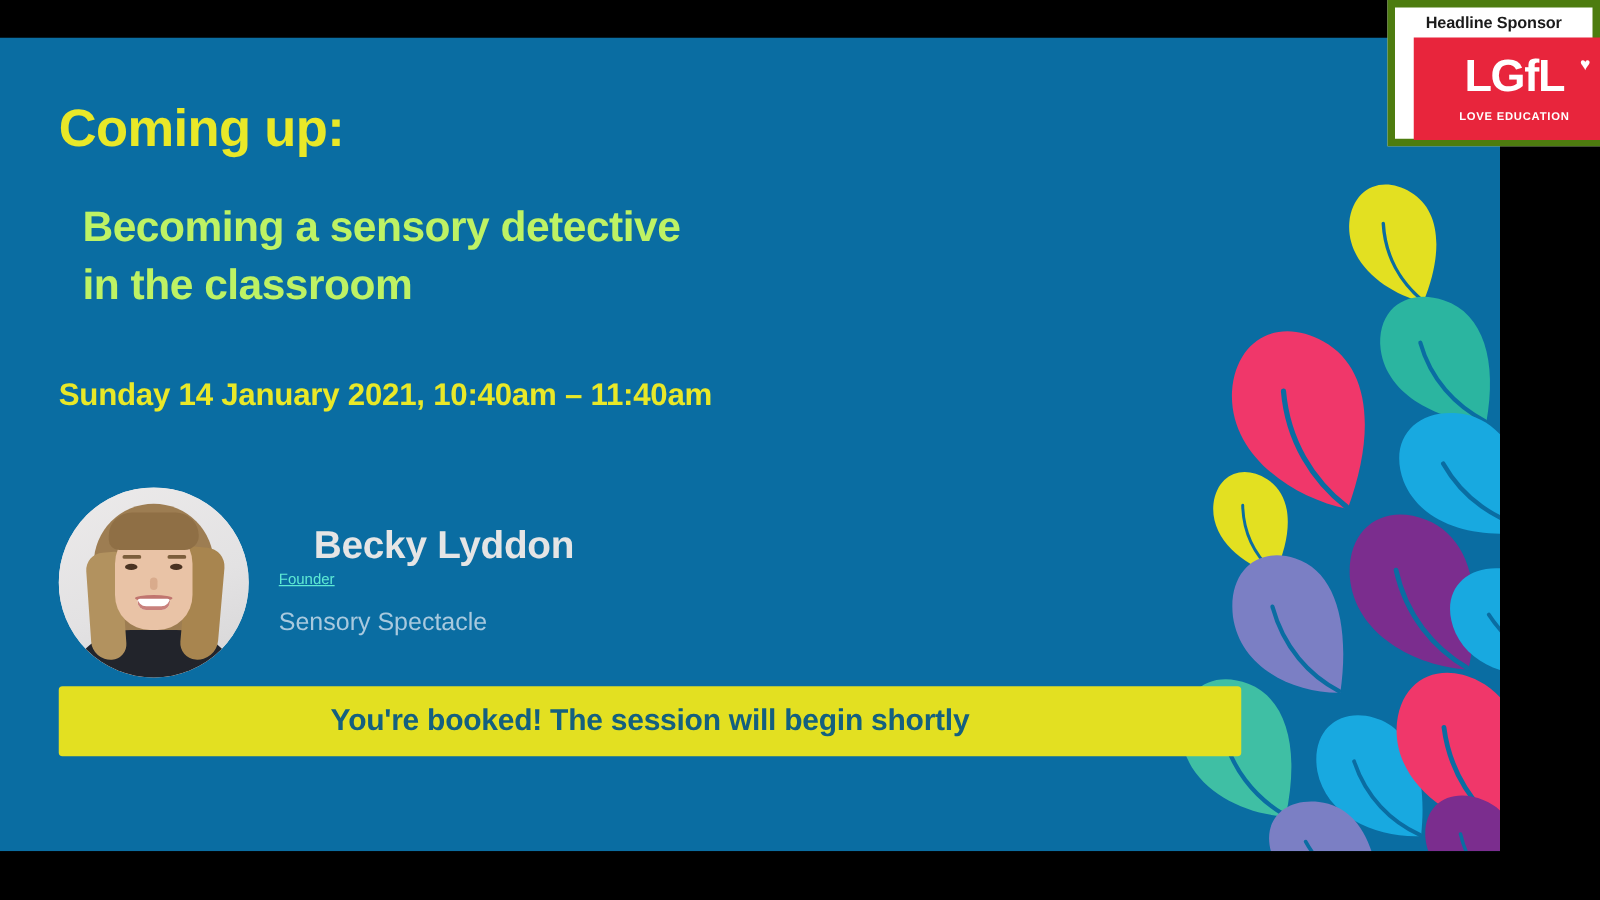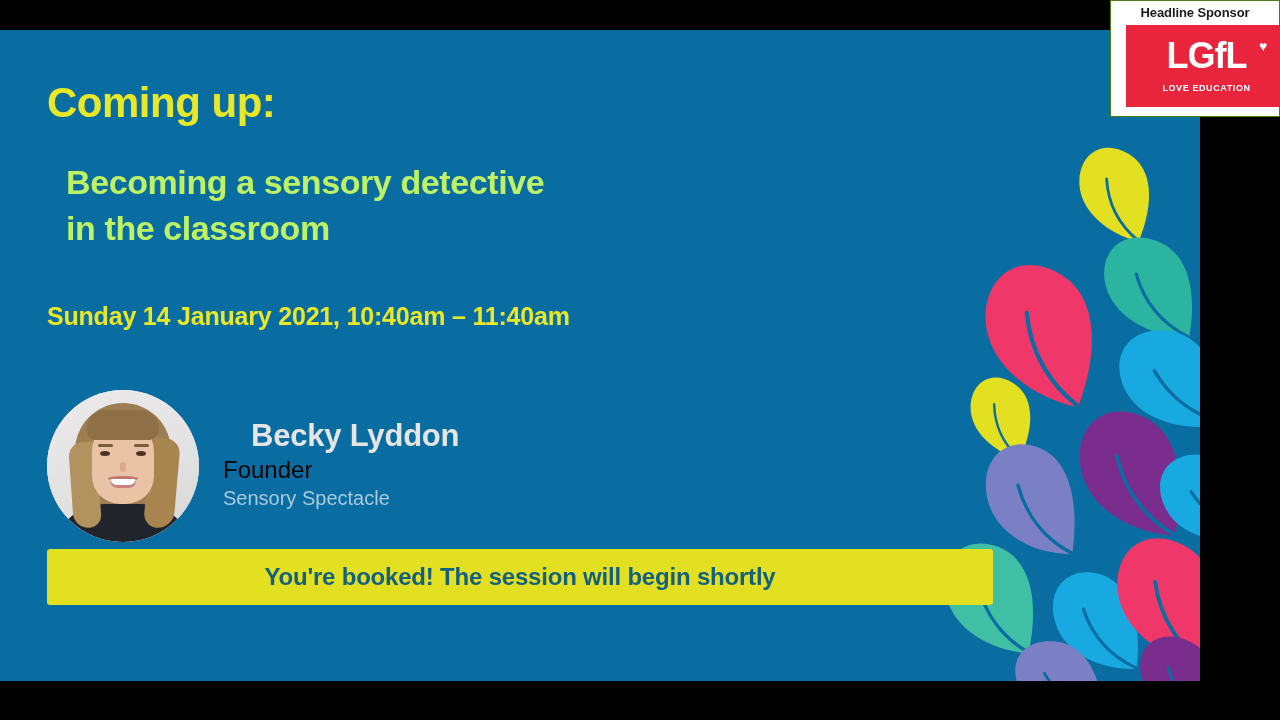--- a/index.html
+++ b/index.html
@@ -192,23 +192,24 @@
     font-size: 31px;
     font-weight: bold;
     color: #e5e5e5;
     letter-spacing: -0.2px;
     white-space: nowrap;
     margin-left: 28px;
   }
   .speaker-role {
     position: absolute;
     left: 176px; top: 66px;
-    font-size: 24px;
-    color: #000000;
-    white-space: nowrap;
+    font-size: 12px;
+    color: #5eead4;
+    white-space: nowrap;
+    text-decoration: underline;
   }
   .speaker-org {
     position: absolute;
     left: 176px; top: 97px;
     font-size: 20px;
     color: #a8c9de;
     white-space: nowrap;
   }
 
   
@@ -239,21 +240,21 @@
     pointer-events: none;
   }
 
   
   .sponsor-box {
     position: absolute;
     left: 1110px; top: 0;
     width: 170px; height: 117px;
     background: #ffffff;
     z-index: 50;
-    border: 1px solid #4d7c0f;
+    border: 6px solid #4d7c0f;
     box-sizing: border-box;
   }
   .sponsor-label {
     position: absolute;
     left: 0; top: 4px;
     width: 100%;
     text-align: center;
     font-size: 13px;
     font-weight: bold;
     color: #1b1b1b;

